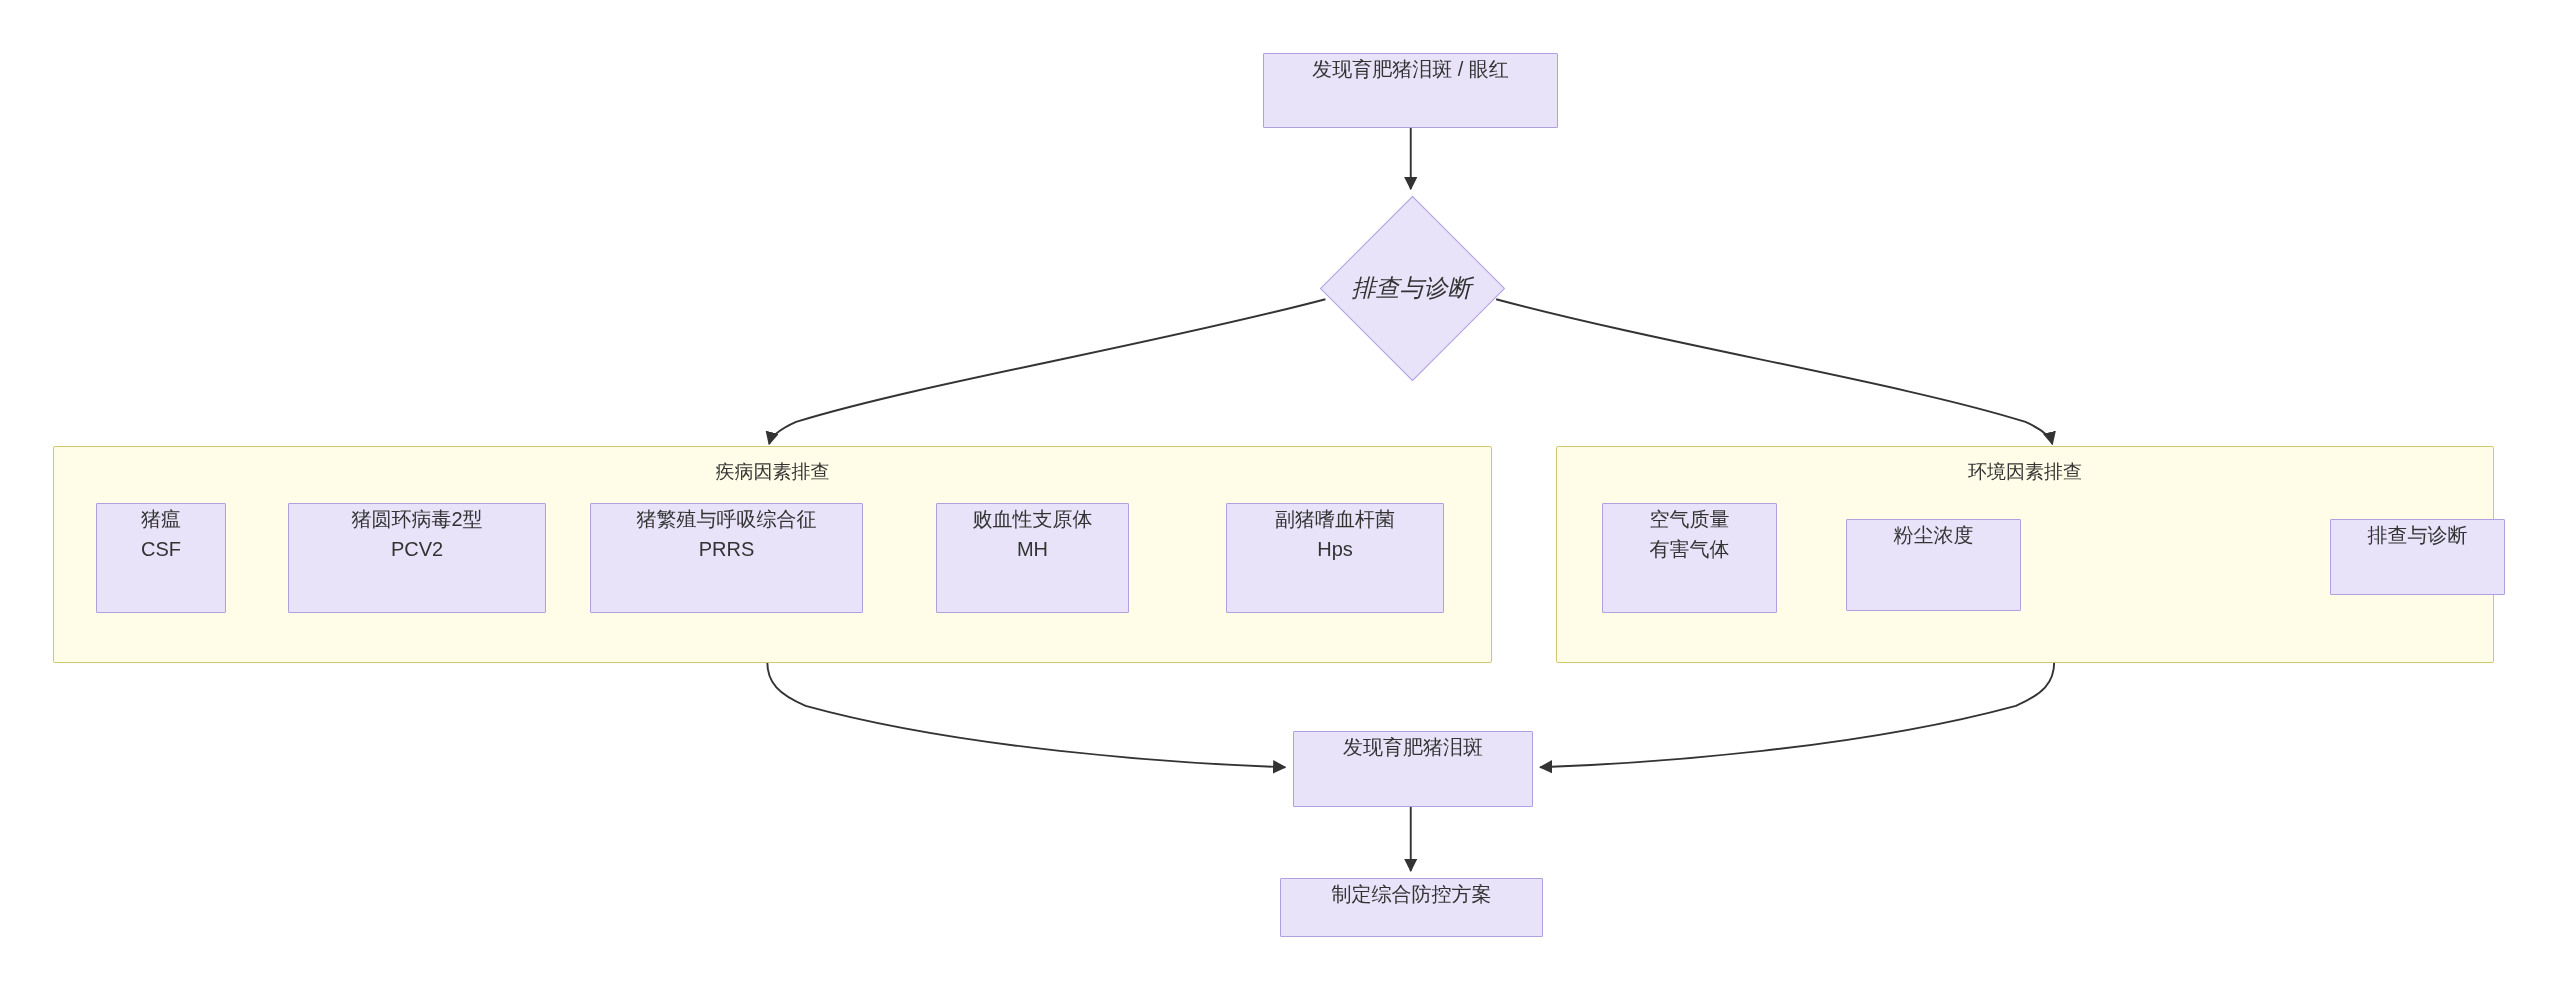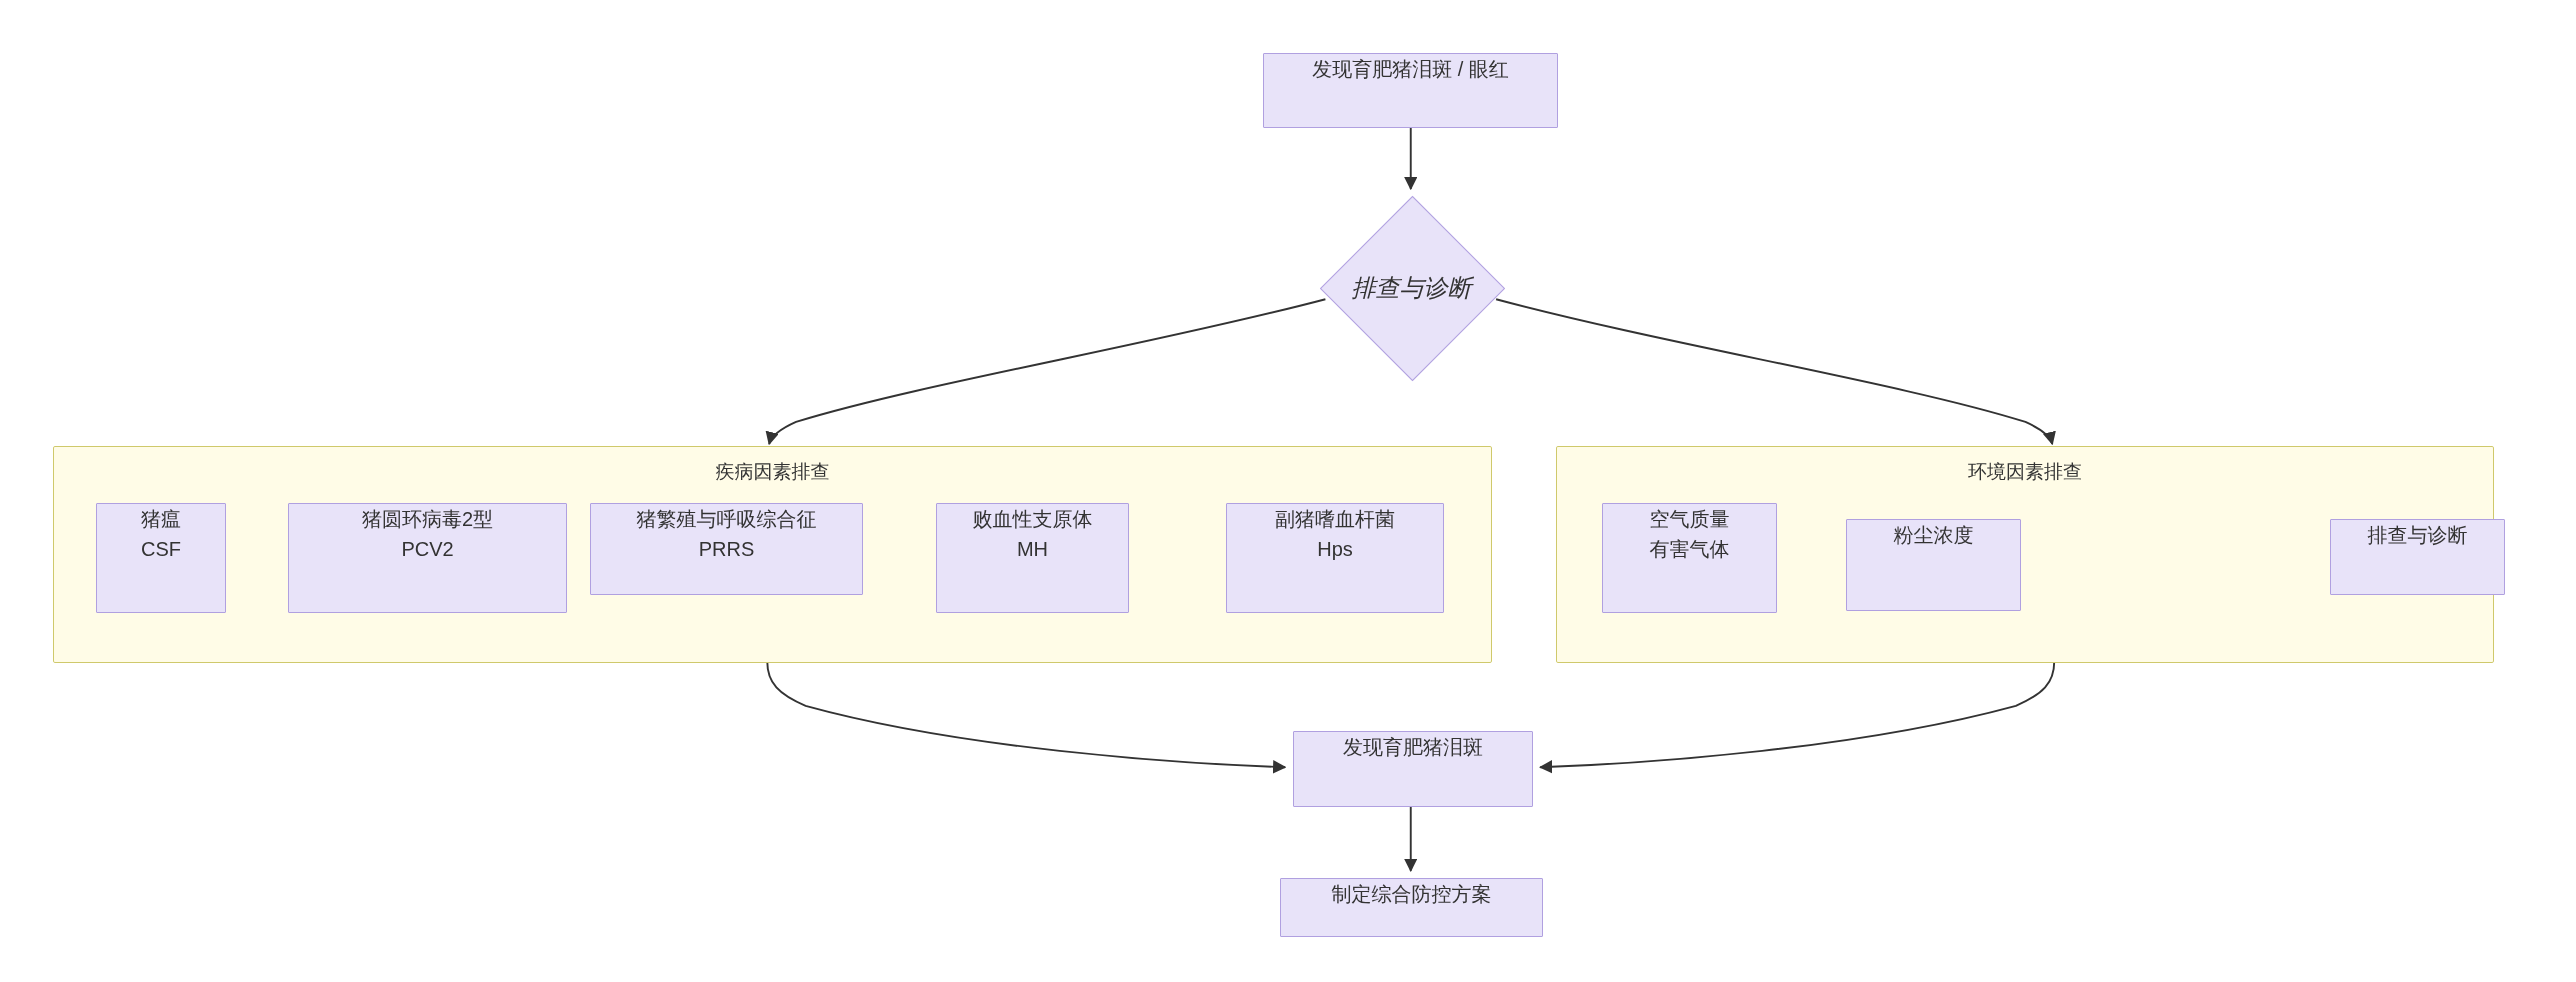--- a/index.html
+++ b/index.html
@@ -100,26 +100,26 @@
   <div class="diamond" style="left:1347px;top:223px;width:129px;height:129px;">
     <div class="dshape"></div>
     <div class="dlabel">排查与诊断</div>
   </div>
 
   <div class="node" style="left:96px;top:503px;width:130px;height:110px;">
     <span class="ln">猪瘟</span>
     <span class="ln">CSF</span>
   </div>
 
-  <div class="node" style="left:288px;top:503px;width:279px;height:110px;">
+  <div class="node" style="left:288px;top:503px;width:258px;height:110px;">
     <span class="ln">猪圆环病毒2型</span>
     <span class="ln">PCV2</span>
   </div>
 
-  <div class="node" style="left:590px;top:503px;width:273px;height:92px;">
+  <div class="node" style="left:590px;top:503px;width:273px;height:110px;">
     <span class="ln">猪繁殖与呼吸综合征</span>
     <span class="ln">PRRS</span>
   </div>
 
   <div class="node" style="left:936px;top:503px;width:193px;height:110px;">
     <span class="ln">败血性支原体</span>
     <span class="ln">MH</span>
   </div>
 
   <div class="node" style="left:1226px;top:503px;width:218px;height:110px;">

